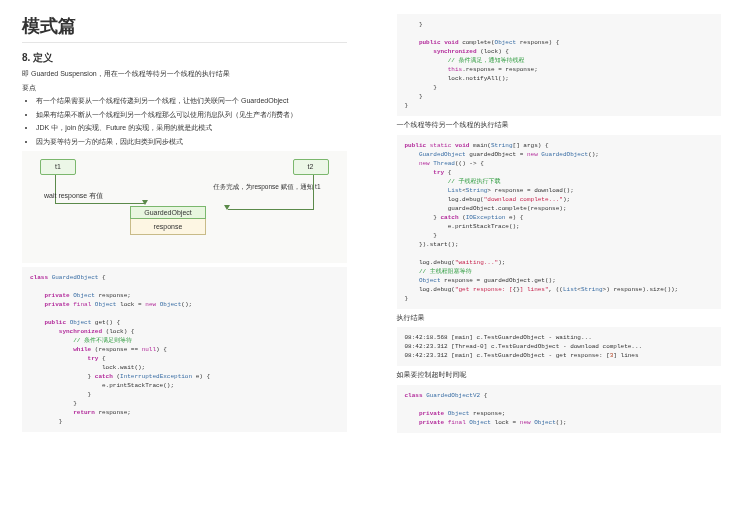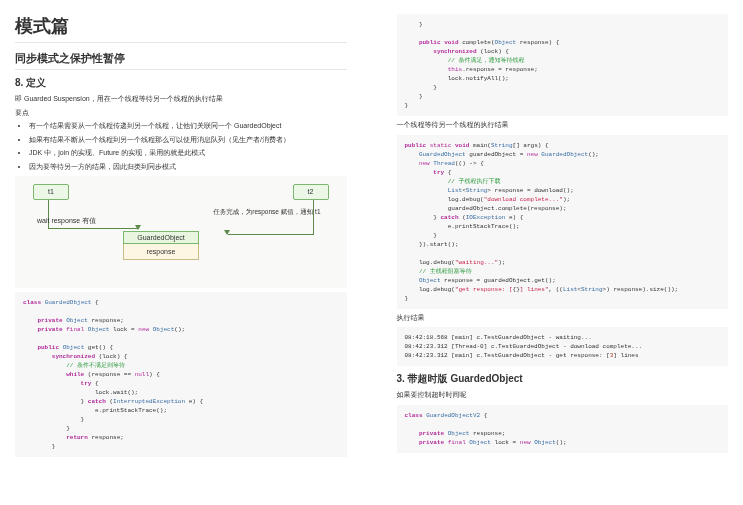--- a/index.html
+++ b/index.html
@@ -4,21 +4,21 @@
 <style>
   body {
     margin: 0;
     font-family: "Helvetica Neue", Arial, sans-serif;
     background: #fff;
     color: #333;
   }
   .page {
     display: flex;
     gap: 50px;
-    padding: 10px 15px;
+    padding: 10px 22px;
     width: 743px;
     box-sizing: border-box;
   }
   .col {
     flex: 1;
     min-width: 0;
   }
   h1 {
     font-size: 18px;
     margin: 4px 0 8px 0;
@@ -167,21 +167,20 @@
     border-top: 5px solid #5b8a4a;
   }
 </style>
 </head>
 <body>
 
 <div class="page">
 
   <div class="col">
     <h1>模式篇</h1>
-    <h2>同步模式之保护性暂停</h2>
     <h3>8. 定义</h3>
     <p>即 Guarded Suspension，用在一个线程等待另一个线程的执行结果</p>
     <p>要点</p>
     <ul>
       <li>有一个结果需要从一个线程传递到另一个线程，让他们关联同一个 GuardedObject</li>
       <li>如果有结果不断从一个线程到另一个线程那么可以使用消息队列（见生产者/消费者）</li>
       <li>JDK 中，join 的实现、Future 的实现，采用的就是此模式</li>
       <li>因为要等待另一方的结果，因此归类到同步模式</li>
     </ul>
 
@@ -252,20 +251,19 @@
     <span class="cmt">// 主线程阻塞等待</span>
     <span class="type">Object</span> response = guardedObject.get();
     log.debug(<span class="str">"get response: [</span>{}<span class="str">] lines"</span>, ((<span class="type">List</span>&lt;<span class="type">String</span>&gt;) response).size());
 }</pre>
 
     <p>执行结果</p>
     <pre>08:42:18.568 [main] c.TestGuardedObject - waiting...
 08:42:23.312 [Thread-0] c.TestGuardedObject - download complete...
 08:42:23.312 [main] c.TestGuardedObject - get response: [<span class="num">3</span>] lines</pre>
 
-    <h3>3. 带超时版 GuardedObject</h3>
     <p>如果要控制超时时间呢</p>
     <pre><span class="kw">class</span> <span class="type">GuardedObjectV2</span> {
 
     <span class="kw">private</span> <span class="type">Object</span> response;
     <span class="kw">private</span> <span class="kw2">final</span> <span class="type">Object</span> lock = <span class="kw2">new</span> <span class="type">Object</span>();</pre>
   </div>
 </div>
 
 </body></html>

